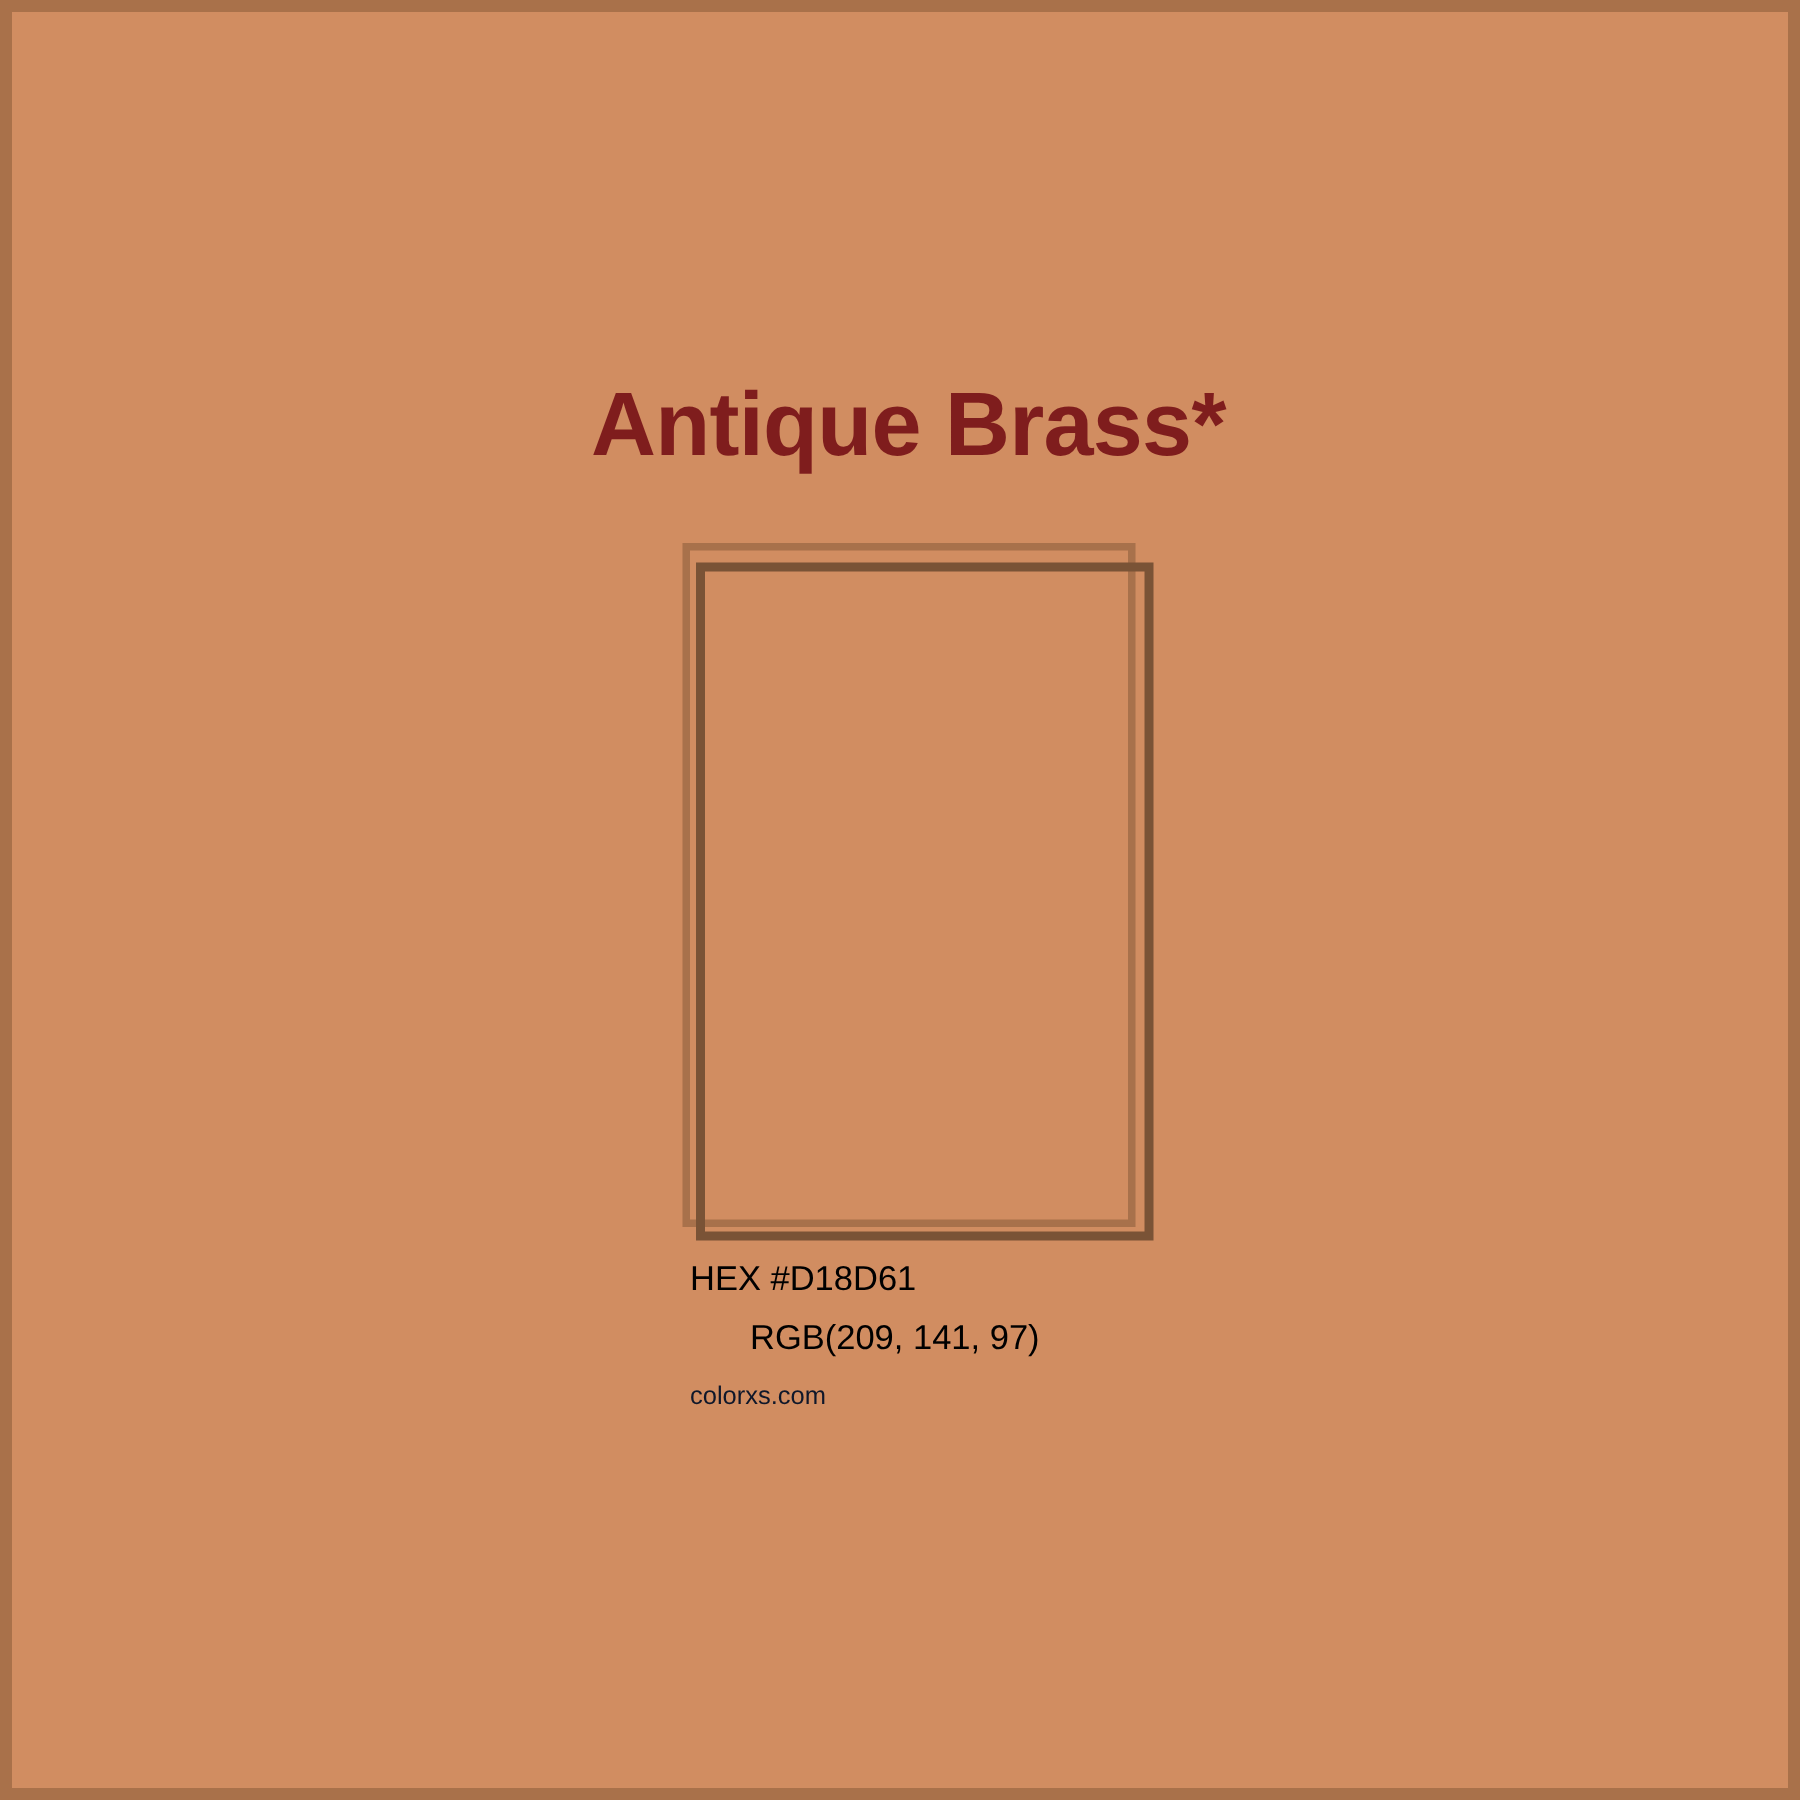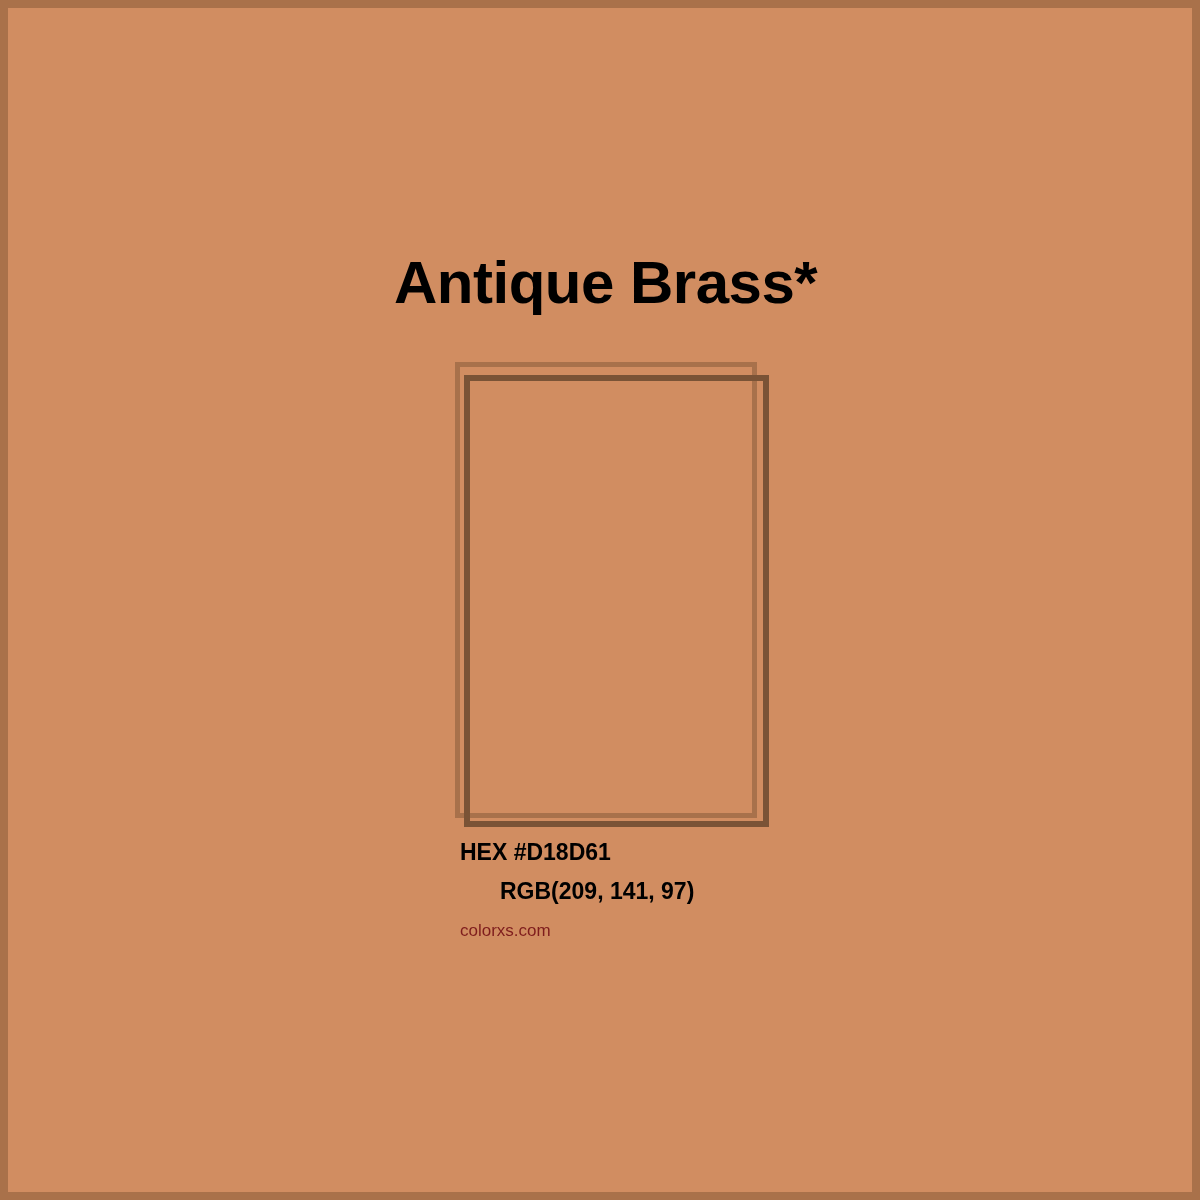--- a/index.html
+++ b/index.html
@@ -27,21 +27,21 @@
   
   #color-title {
     position: absolute;
     left: 386px;
     top: 243px;
     margin: 0;
     font-size: 60px;
     font-weight: 700;
     letter-spacing: -0.5px;
     line-height: 1.05;
-    color: #000000;
+    color: #7f1d1d;
     white-space: nowrap;
   }
 
   
   #frame-group {
     position: absolute;
     left: 0;
     top: 0;
     width: 1200px;
     height: 1200px;
@@ -71,34 +71,34 @@
 
   
   #value-block {
     position: absolute;
     left: 452px;
     top: 833px;
   }
   .value-line {
     margin: 0;
     font-size: 23px;
-    font-weight: 700;
+    font-weight: 400;
     line-height: 1.0;
     color: #000000;
     white-space: nowrap;
   }
   #hex-value { margin-bottom: 16px; }
   #rgb-value { margin-bottom: 19px; margin-left: 40px; }
 
   #source-label {
     margin: 0;
     font-size: 17px;
     font-weight: 400;
     line-height: 1.0;
-    color: #7f1d1d;
+    color: #0f172a;
     white-space: nowrap;
   }
 </style>
 </head>
 <body>
 
 <div id="swatch-card">
 
   <h1 id="color-title">Antique Brass*</h1>
 

